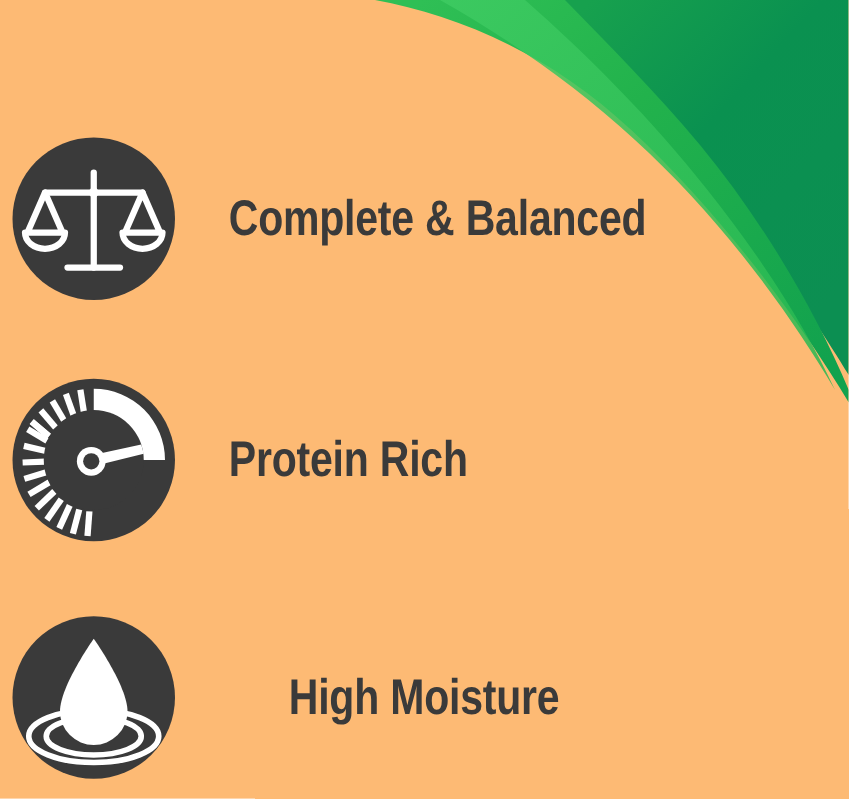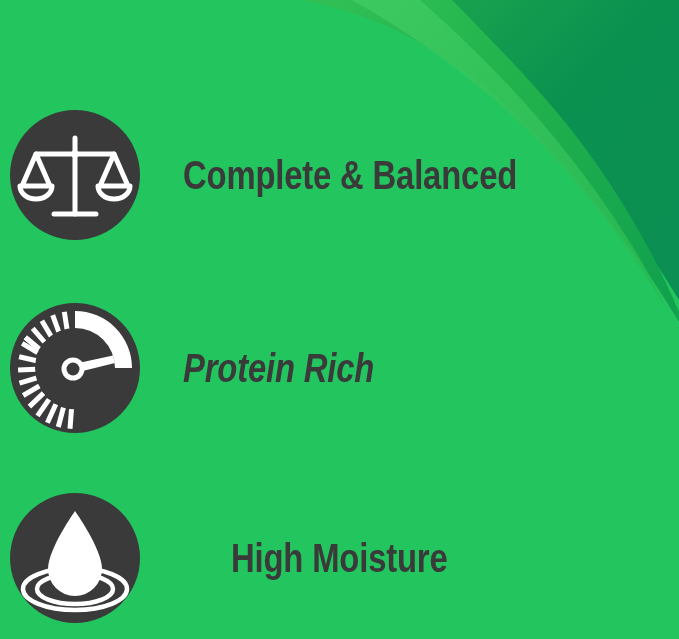--- a/index.html
+++ b/index.html
@@ -5,21 +5,21 @@
 <style>
   html, body {
     margin: 0;
     padding: 0;
     background: #ffffff;
   }
   #stage {
     position: relative;
     width: 679px;
     height: 639px;
-    background: #22c55e;
+    background: #fdba74;
     overflow: hidden;
     font-family: "Liberation Sans", "DejaVu Sans", sans-serif;
   }
 
   
   #swoosh {
     position: absolute;
     top: 0;
     right: 0;
     width: 679px;
@@ -30,21 +30,21 @@
   
   .feature-row {
     position: absolute;
     left: 0;
     display: flex;
     align-items: center;
     width: 679px;
     height: 140px;
   }
   #row-0 { top: 105px; }
-  #row-1 { top: 298px; font-style: italic; }
+  #row-1 { top: 298px; }
   #row-2 { top: 488px; gap: 48px; }
 
   .icon-badge {
     position: relative;
     flex: 0 0 auto;
     width: 130px;
     height: 130px;
     margin-left: 10px;
   }
   .icon-badge svg {

